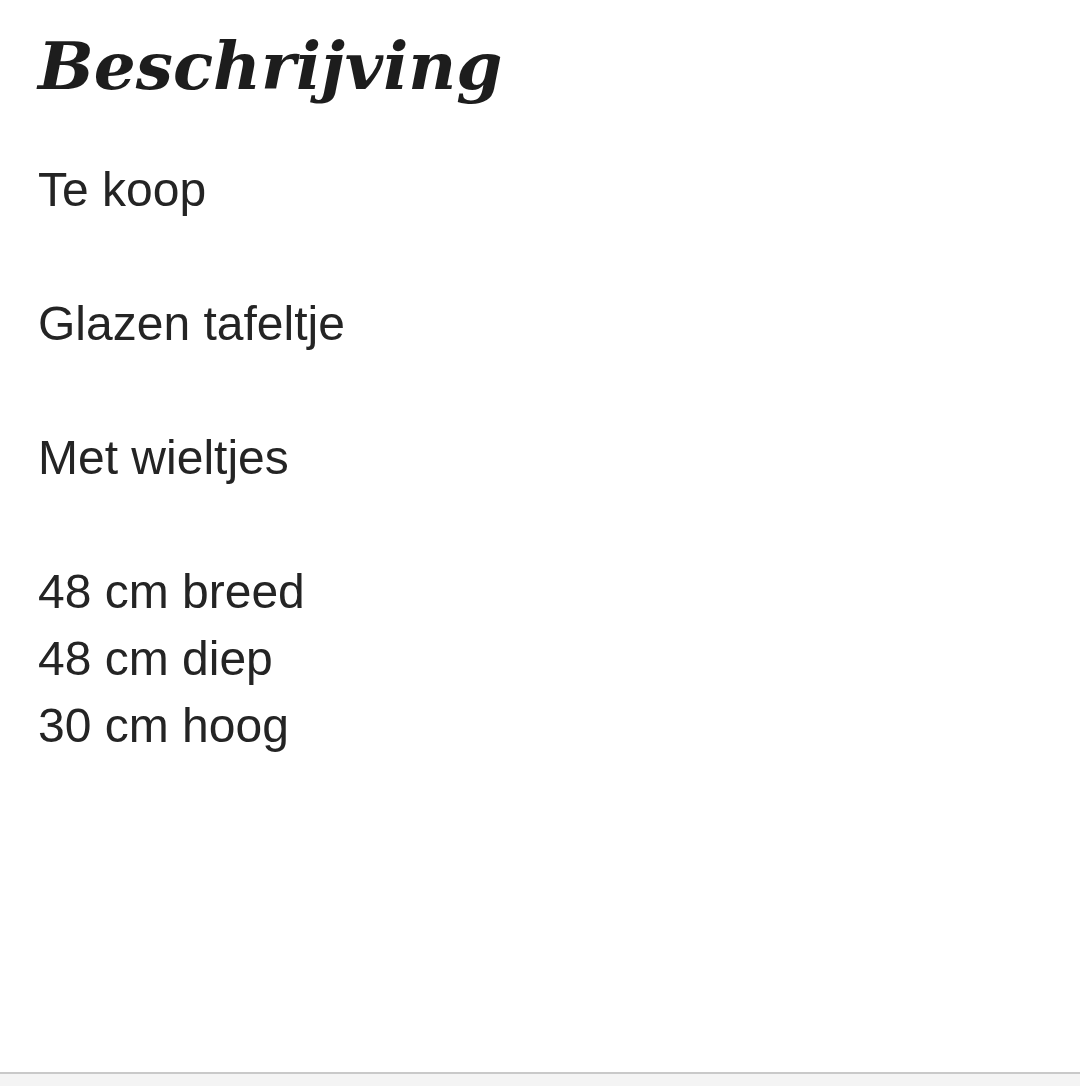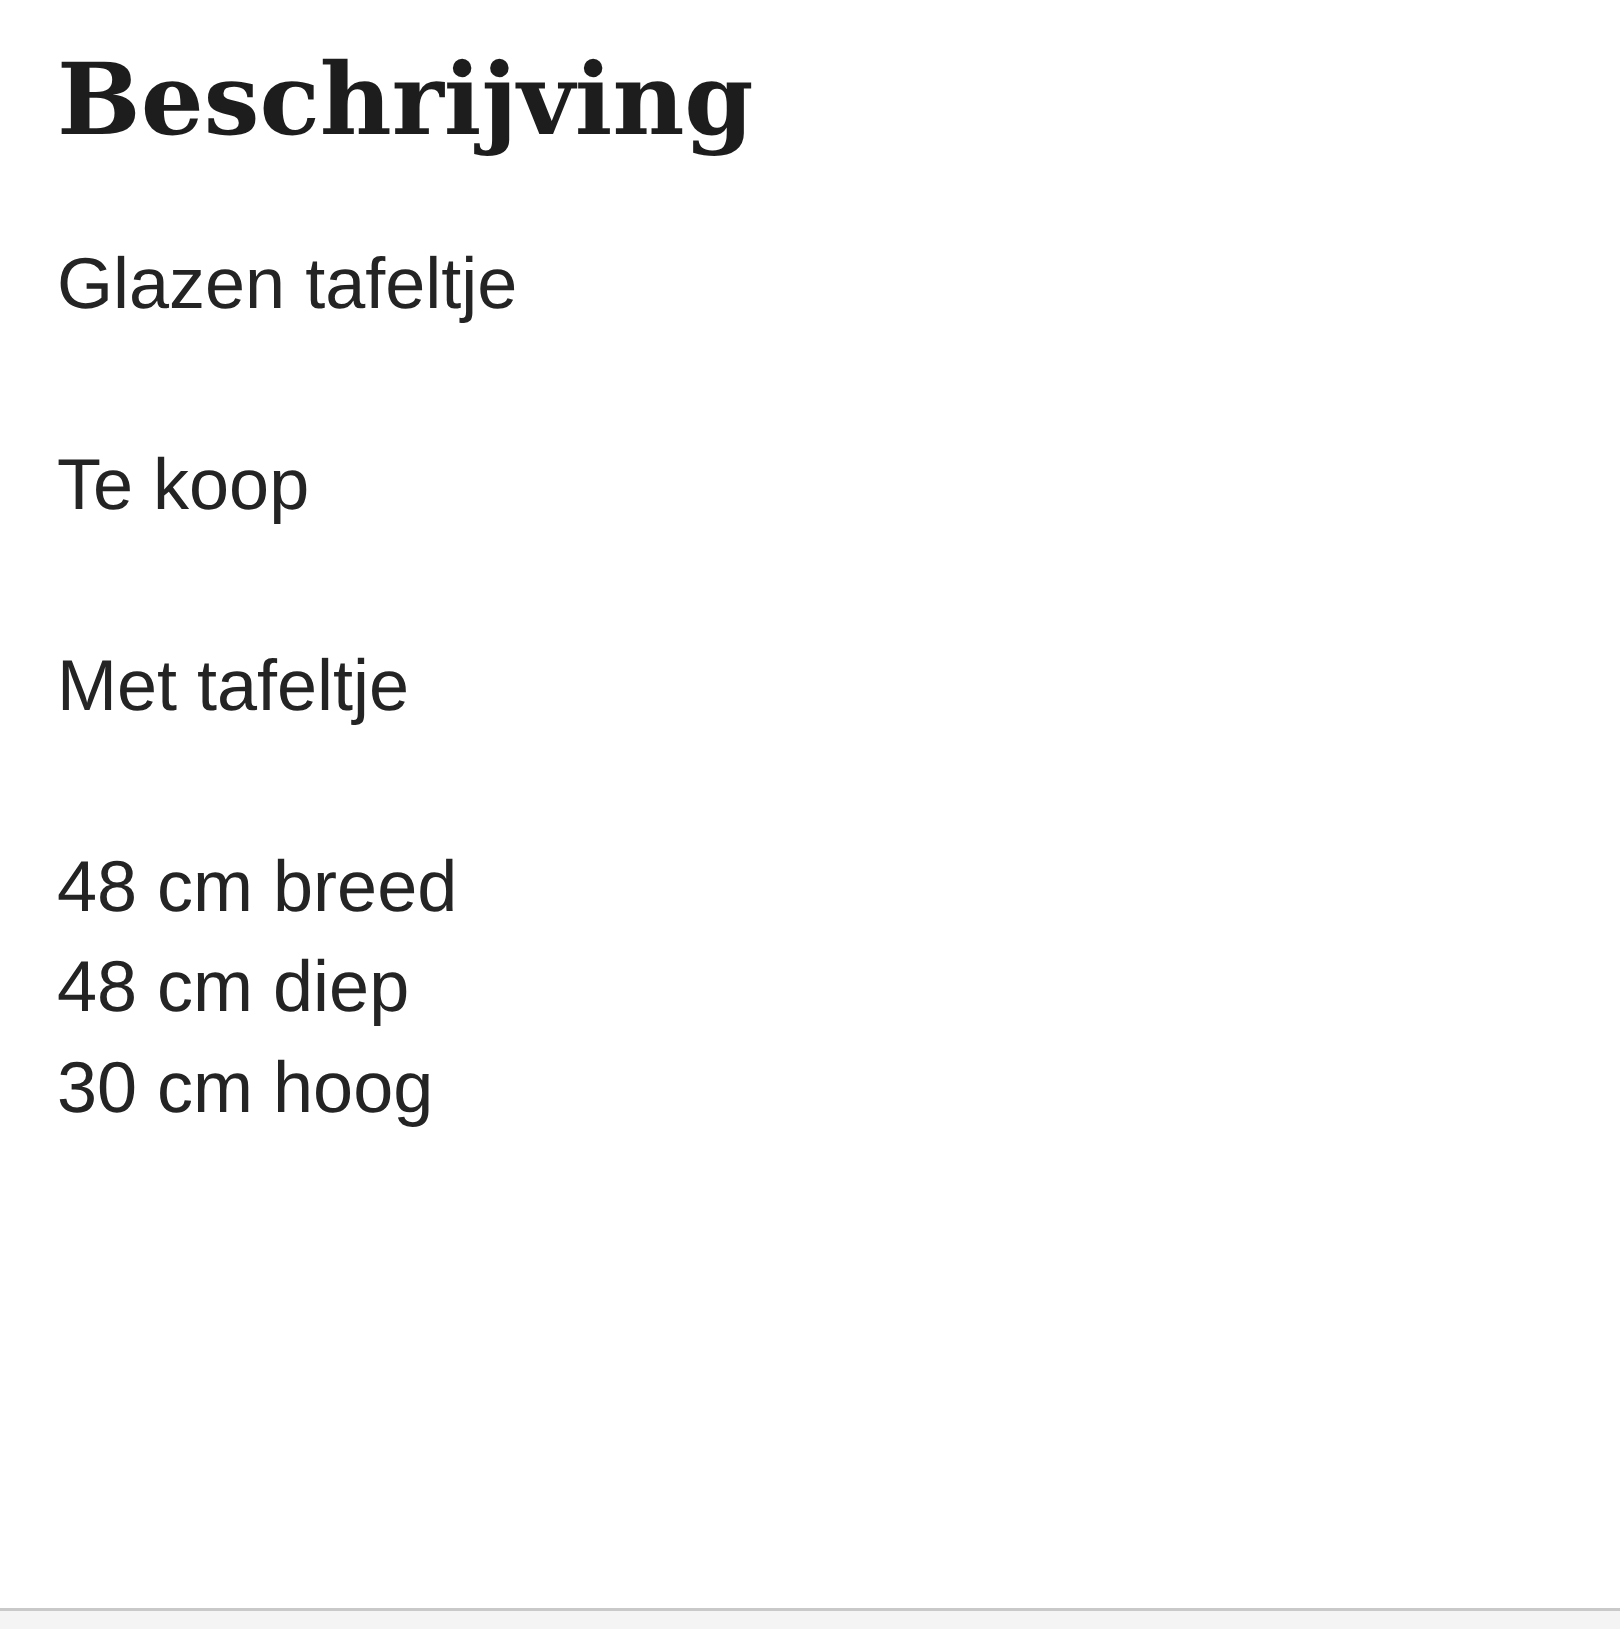--- a/index.html
+++ b/index.html
@@ -18,20 +18,21 @@
     padding: 28px 40px 0 38px;
   }
   .section-title {
     font-family: "DejaVu Serif", serif;
     font-weight: 600;
     font-size: 66px;
     line-height: 76px;
     letter-spacing: 0;
     color: #1d1d1d;
     margin: 0;
+    font-style: italic;
   }
   .description-body {
     margin-top: 52px;
   }
   .description-body p.para {
     margin: 0 0 67px 0;
     font-size: 48px;
     line-height: 67px;
     font-weight: 400;
     color: #242424;
@@ -47,20 +48,20 @@
     background: rgba(243, 243, 243, 0.88);
   }
 </style>
 </head>
 <body>
 
 <main class="section">
   <h2 class="section-title">Beschrijving</h2>
 
   <div class="description-body">
+      <p class="para">Te koop</p>
       <p class="para">Glazen tafeltje</p>
-      <p class="para">Te koop</p>
-      <p class="para">Met tafeltje</p>
+      <p class="para">Met wieltjes</p>
       <p class="para">48 cm breed<br>48 cm diep<br>30 cm hoog</p>
     </div>
 </main>
 
 <div class="bottom-divider"></div>
 
 </body></html>

